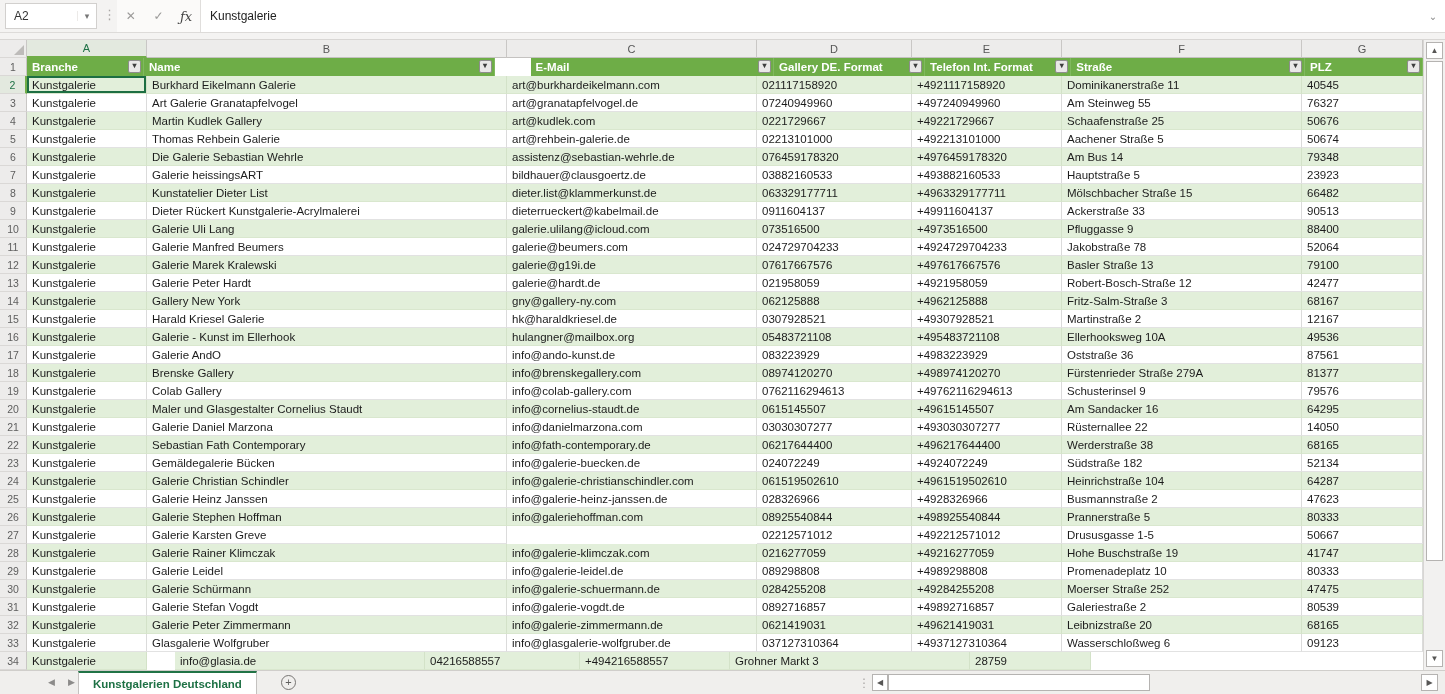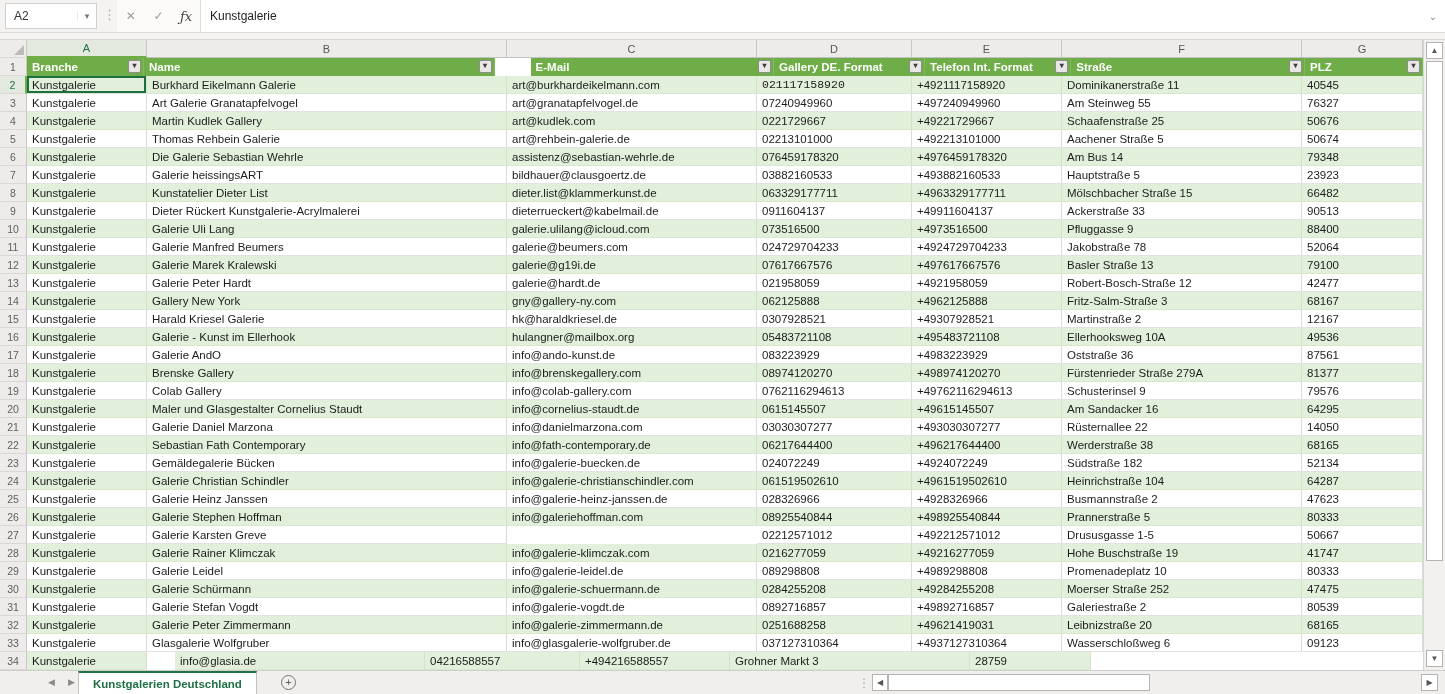--- a/index.html
+++ b/index.html
@@ -149,21 +149,21 @@
         <div class="hcell" style="width: 121px;">
           <div class="hlabel">PLZ</div>
           <div class="hfilter">▾</div>
         </div>
       </div>
       <div class="row band">
         <div class="gut selgut">2</div>
         <div class="cell sel" style="width: 120px;">Kunstgalerie</div>
         <div class="cell" style="width: 360px;">Burkhard Eikelmann Galerie</div>
         <div class="cell" style="width: 250px;">art@burkhardeikelmann.com</div>
-        <div class="cell" style="width: 155px; font-family: Liberation Mono, monospace;">021117158920</div>
+        <div class="cell" style="width: 155px;">021117158920</div>
         <div class="cell" style="width: 150px;">+4921117158920</div>
         <div class="cell" style="width: 240px;">Dominikanerstraße 11</div>
         <div class="cell" style="width: 121px;">40545</div>
       </div>
       <div class="row">
         <div class="gut">3</div>
         <div class="cell" style="width: 120px;">Kunstgalerie</div>
         <div class="cell" style="width: 360px;">Art Galerie Granatapfelvogel</div>
         <div class="cell" style="width: 250px;">art@granatapfelvogel.de</div>
         <div class="cell" style="width: 155px;">07240949960</div>
@@ -449,21 +449,21 @@
         <div class="cell" style="width: 155px;">0892716857</div>
         <div class="cell" style="width: 150px;">+49892716857</div>
         <div class="cell" style="width: 240px;">Galeriestraße 2</div>
         <div class="cell" style="width: 121px;">80539</div>
       </div>
       <div class="row band">
         <div class="gut">32</div>
         <div class="cell" style="width: 120px;">Kunstgalerie</div>
         <div class="cell" style="width: 360px;">Galerie Peter Zimmermann</div>
         <div class="cell" style="width: 250px;">info@galerie-zimmermann.de</div>
-        <div class="cell" style="width: 155px;">0251688258</div>
+        <div class="cell" style="width: 155px;">0621419031</div>
         <div class="cell" style="width: 150px;">+49621419031</div>
         <div class="cell" style="width: 240px;">Leibnizstraße 20</div>
         <div class="cell" style="width: 121px;">68165</div>
       </div>
       <div class="row">
         <div class="gut">33</div>
         <div class="cell" style="width: 120px;">Kunstgalerie</div>
         <div class="cell" style="width: 360px;">Glasgalerie Wolfgruber</div>
         <div class="cell" style="width: 250px;">info@glasgalerie-wolfgruber.de</div>
         <div class="cell" style="width: 155px;">037127310364</div>

